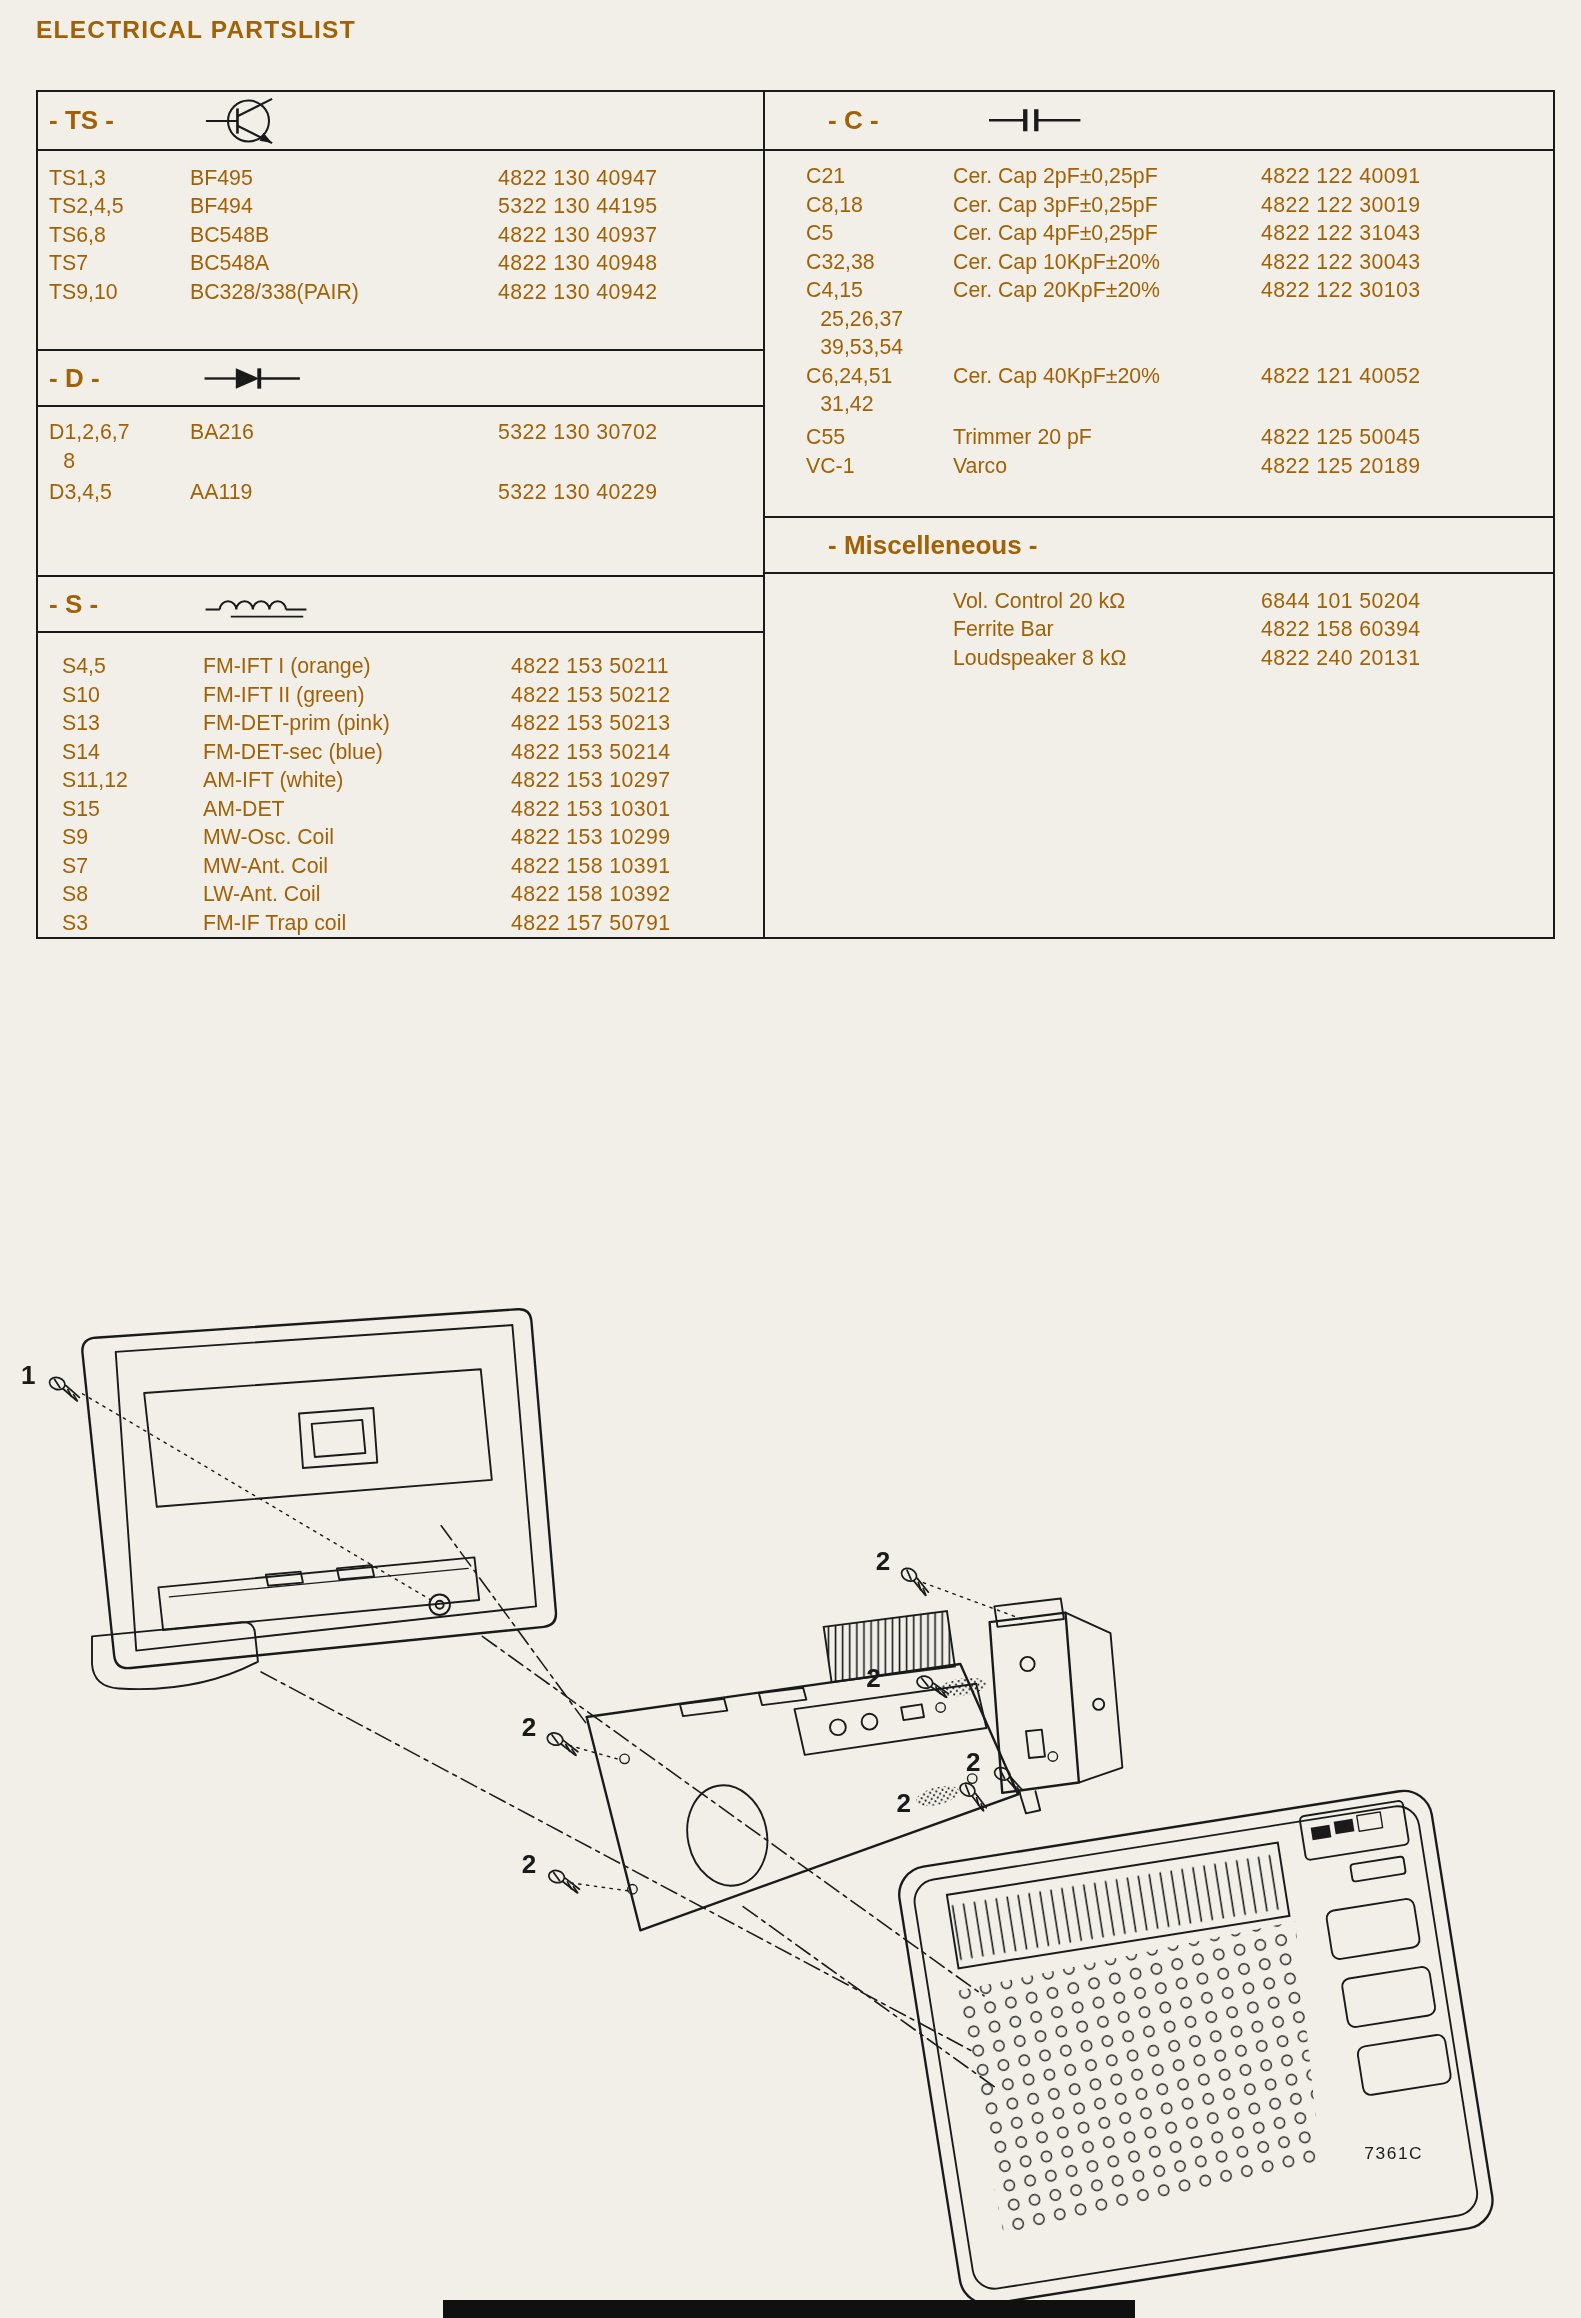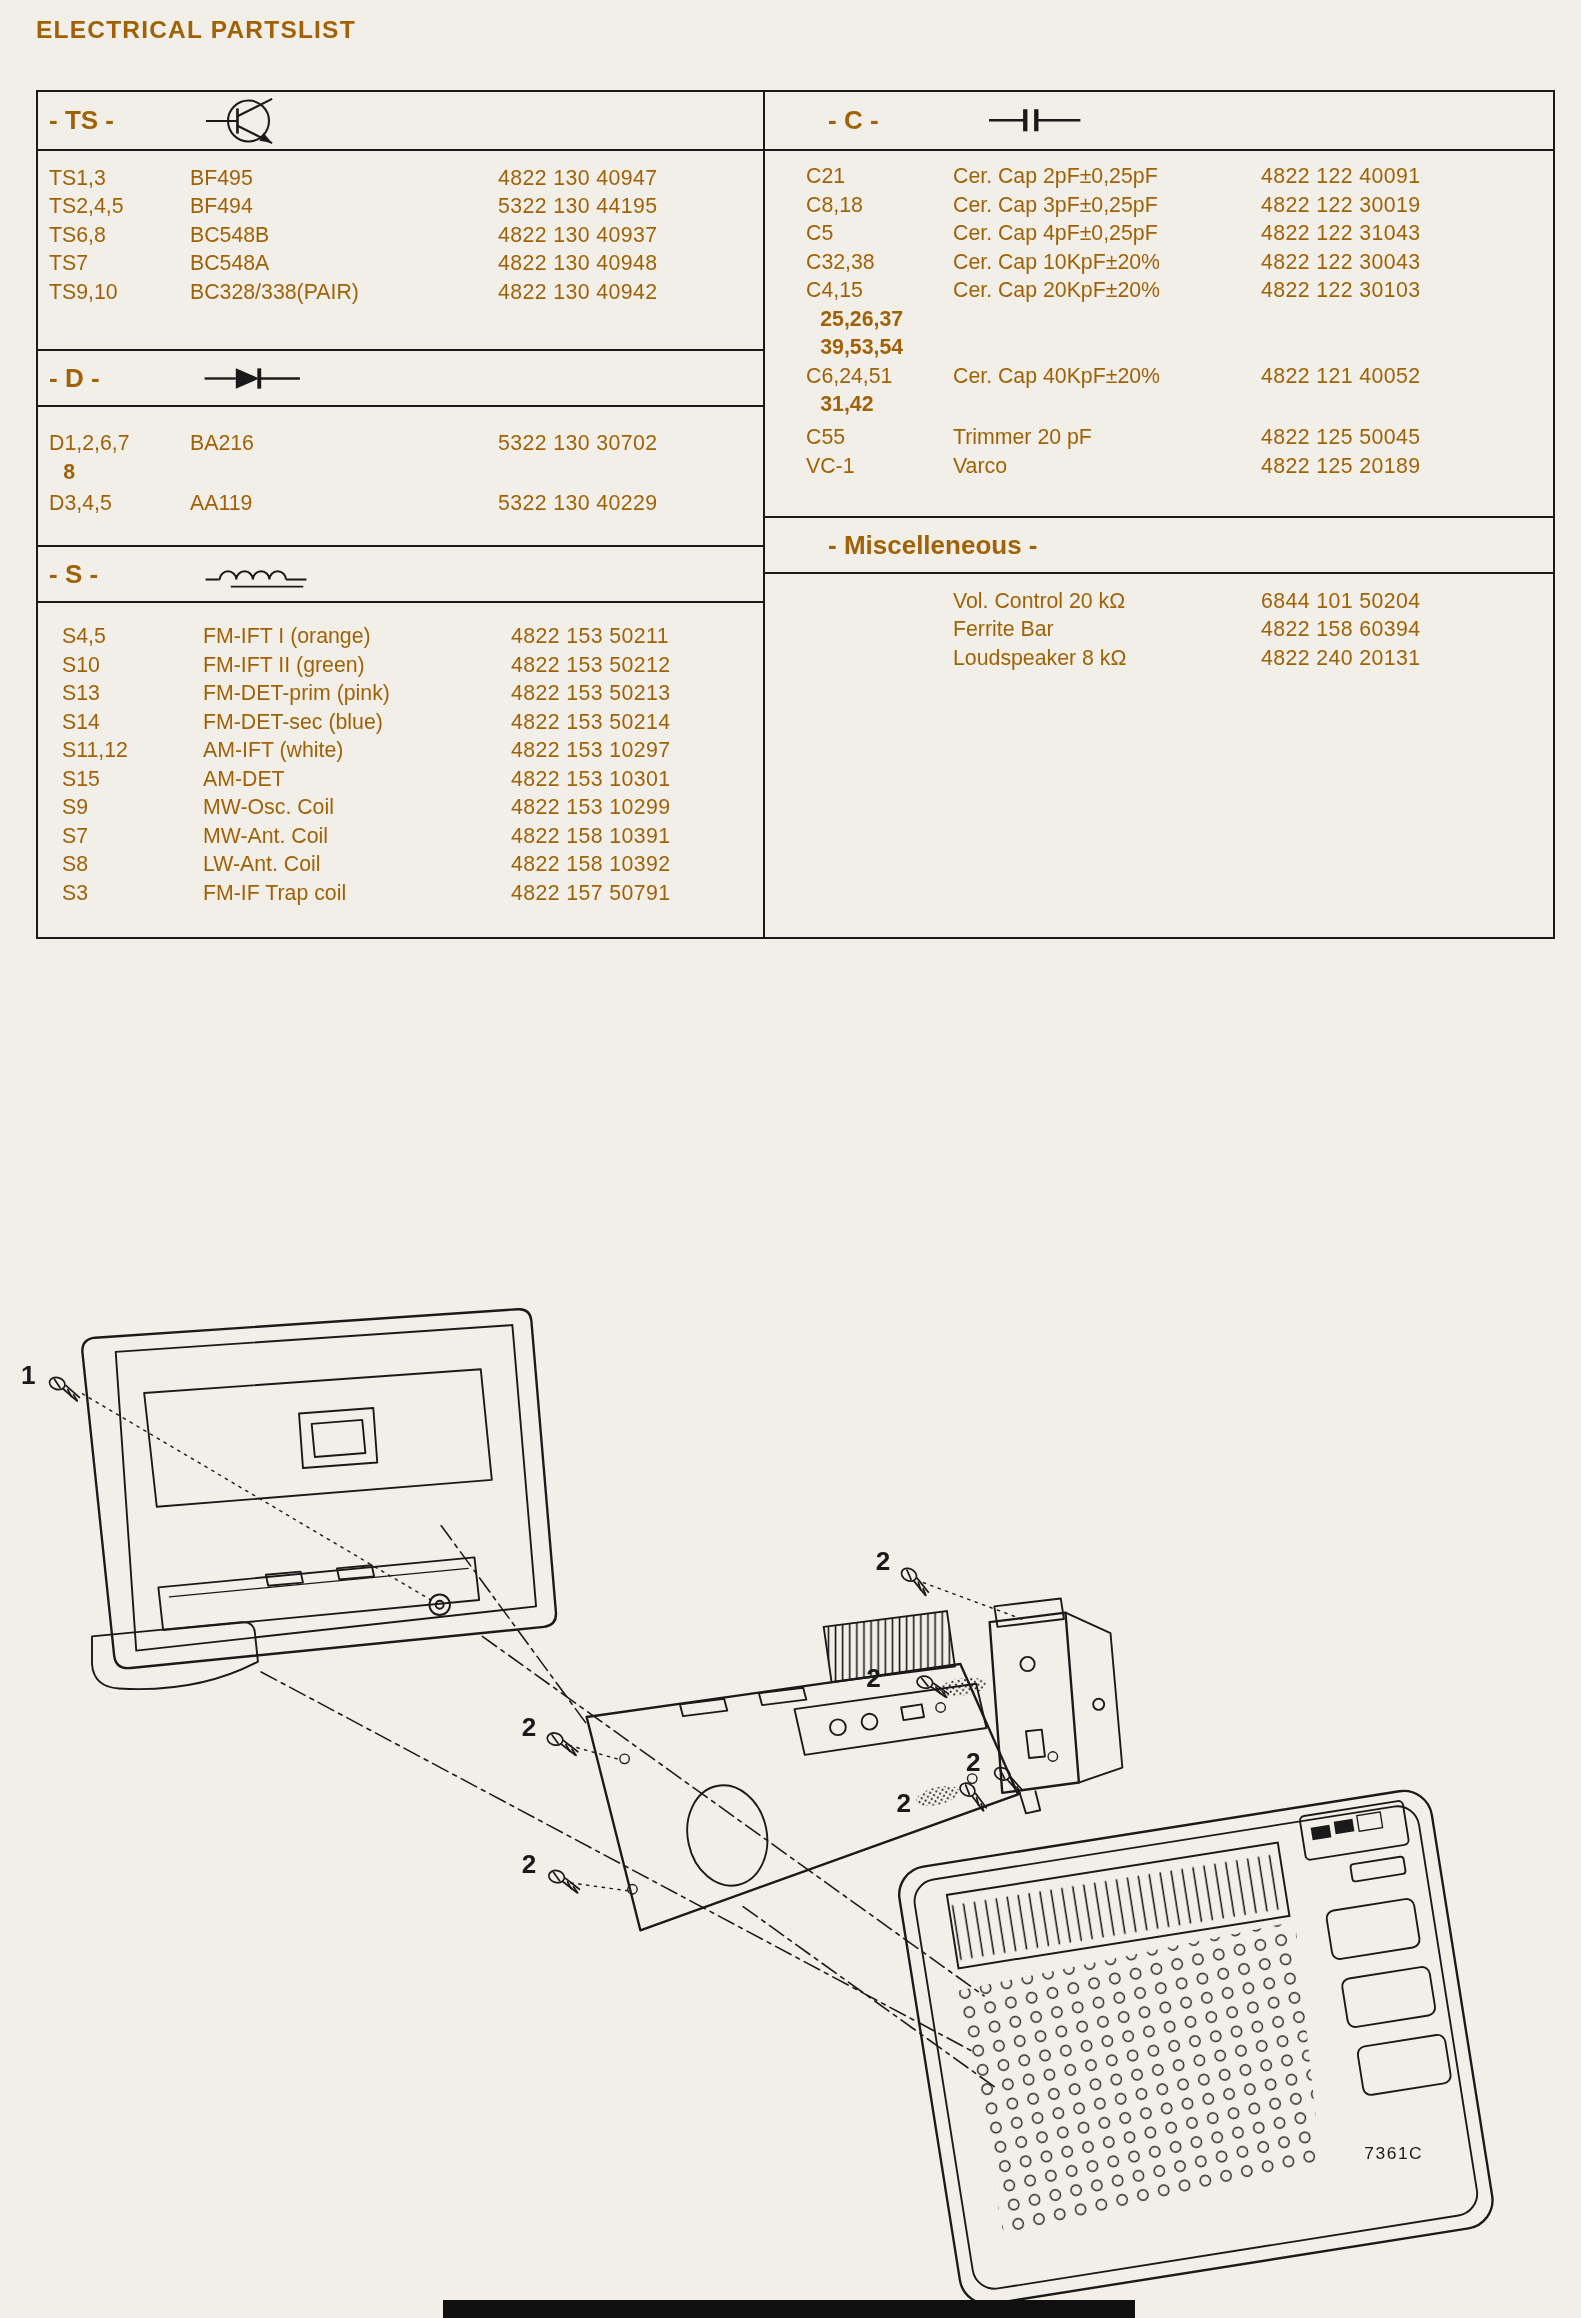--- a/index.html
+++ b/index.html
@@ -26,29 +26,29 @@
   .colL .sec-header { padding-left:11px; }
   .colR .sec-header { padding-left:63px; }
   .sec-label { font-size:26px; font-weight:bold; }
   .colL .sec-label { width:141px; }
   .colR .sec-label { width:147px; }
   .sec-symbol { margin-left:14.2px; display:flex; align-items:center; }
 
   .rows { flex:0 0 auto; box-sizing:border-box; }
   .fill { flex:1 1 auto; }
   .ts-rows  { height:198px; padding-top:12.6px; }
-  .d-rows   { height:138px; padding-top:22px; }
+  .d-rows   { height:168px; padding-top:11px; }
   .s-rows   { padding-top:19px;margin-left:13px; }
   .c-rows   { height:365px; padding-top:11px; }
   .misc-rows{ padding-top:12.6px; }
 
   .row { display:grid; font-size:21.3px; line-height:28.5px; }
   .colL .row { grid-template-columns:141px 308px auto; padding-left:11px; }
   .colR .row { grid-template-columns:147px 308px auto; padding-left:41px; }
-  .row .sub { display:block; padding-left:14.2px;font-weight:bold; }
+  .row .sub { display:block; padding-left:14.2px; }
   .part { letter-spacing:0.4px; white-space:nowrap; }
   .mt4 { margin-top:3.2px; } .mt6 { margin-top:4.7px; }
 
   .diagram { position:absolute; left:0; top:1265px; width:1581px; height:1043px; }
   .diagram .ln   { stroke:#1a1a1a; fill:none; stroke-width:2.4; stroke-linejoin:round; stroke-linecap:round; }
   .diagram .ln3  { stroke-width:3; }
   .diagram .thin { stroke-width:1.7; }
   .diagram .filled { fill:#1a1a1a; stroke:none; }
   .diagram .p-dots { fill:url(#dots); stroke:none; }
   .diagram .p-ticks{ fill:url(#ticks); stroke:#1a1a1a; stroke-width:2.5; }

